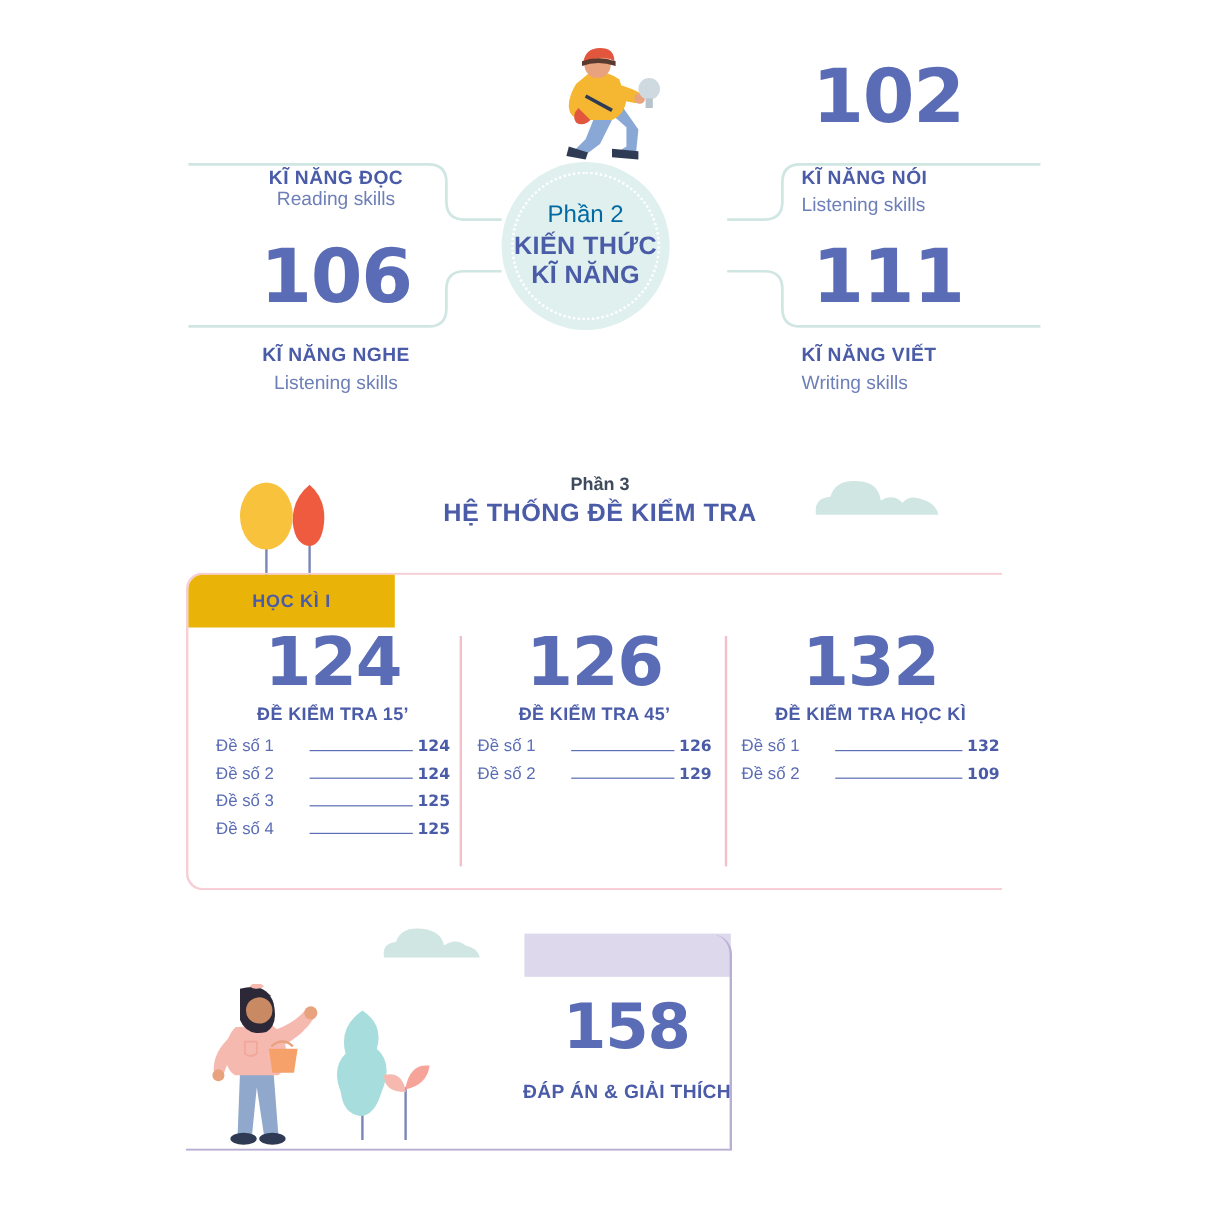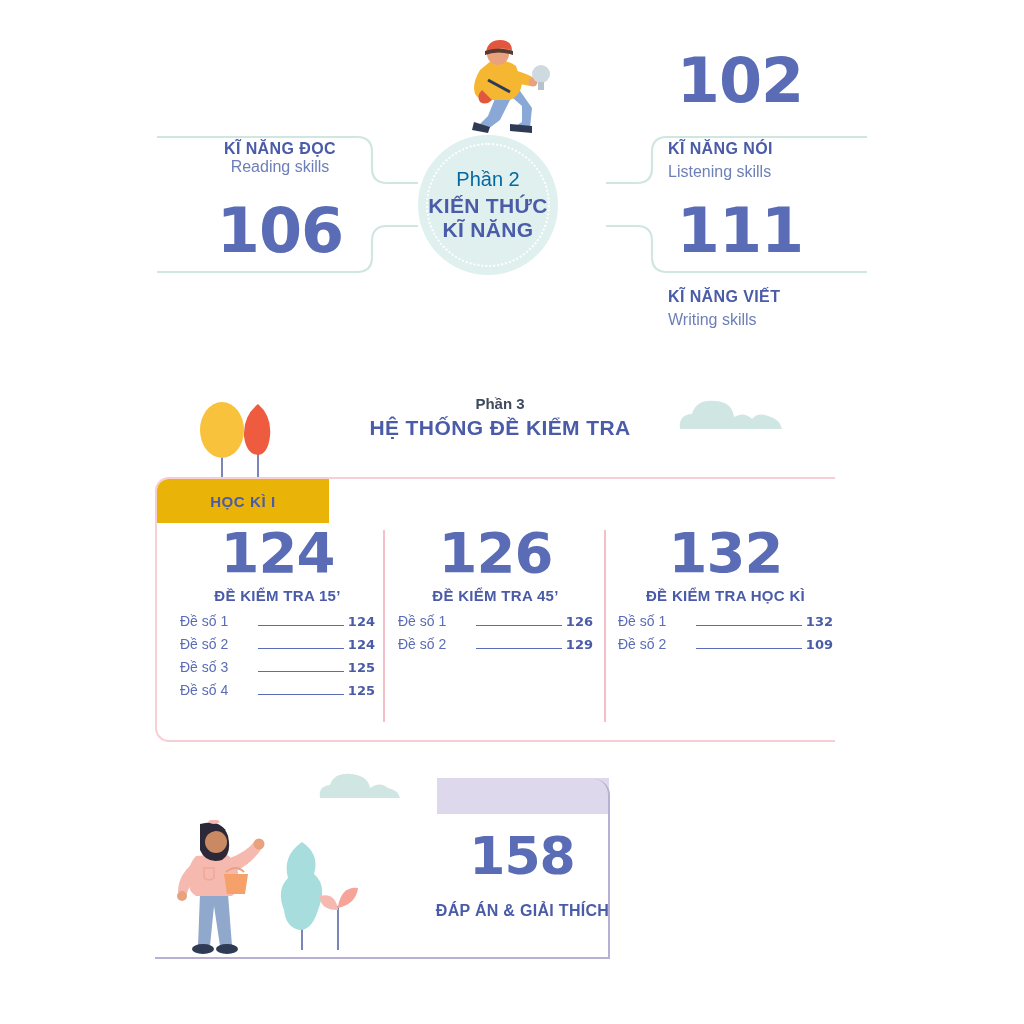--- a/index.html
+++ b/index.html
@@ -150,20 +150,24 @@
   </svg>
 
   <div class="abs" style="left:160px;top:140px;width:240px;text-align:center;">
     <div class="vn-title">KĨ NĂNG ĐỌC</div>
     <div class="en-sub" style="margin-top:0;">Reading skills</div>
   </div>
 
   <div class="abs" style="left:160px;top:200px;width:240px;text-align:center;">
     <div class="bignum">106</div>
   </div>
+  <div class="abs" style="left:160px;top:288px;width:240px;text-align:center;">
+    <div class="vn-title">KĨ NĂNG NGHE</div>
+    <div class="en-sub" style="margin-top:5px;">Listening skills</div>
+  </div>
 
   <div class="abs" style="left:620px;top:50px;width:240px;text-align:center;">
     <div class="bignum">102</div>
   </div>
   <div class="abs" style="left:668px;top:140px;width:240px;">
     <div class="vn-title">KĨ NĂNG NÓI</div>
     <div class="en-sub" style="margin-top:5px;">Listening skills</div>
   </div>
 
   <div class="abs" style="left:620px;top:200px;width:240px;text-align:center;">

